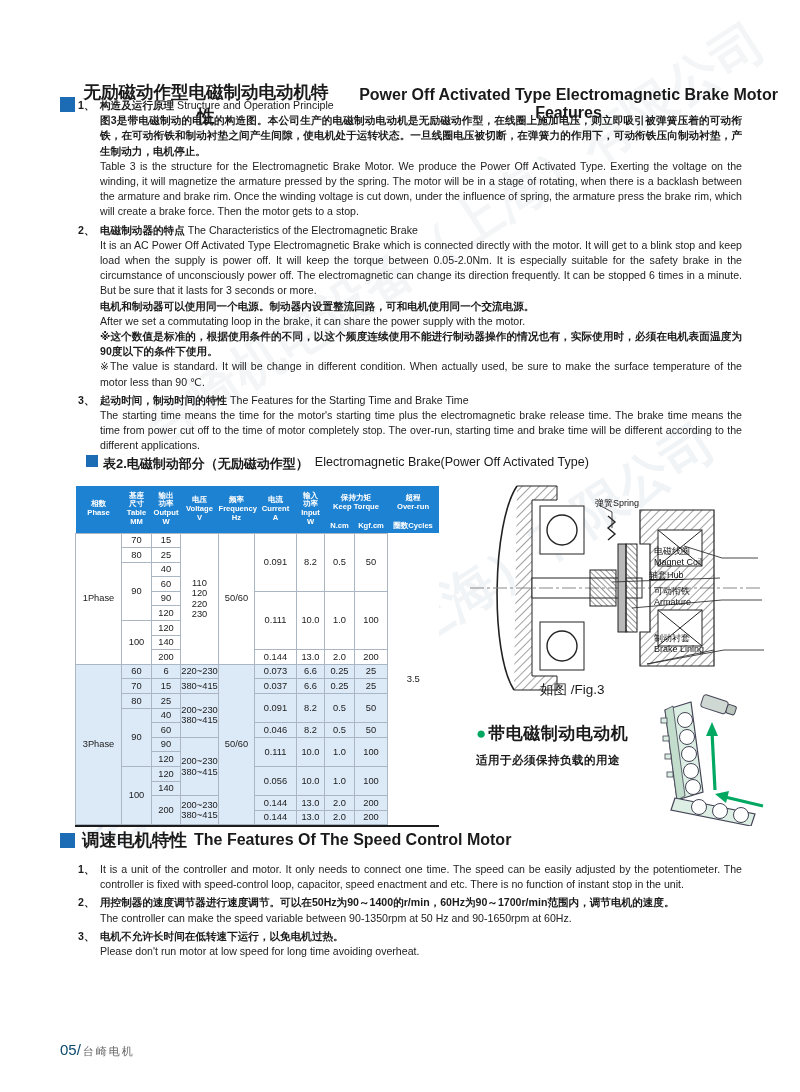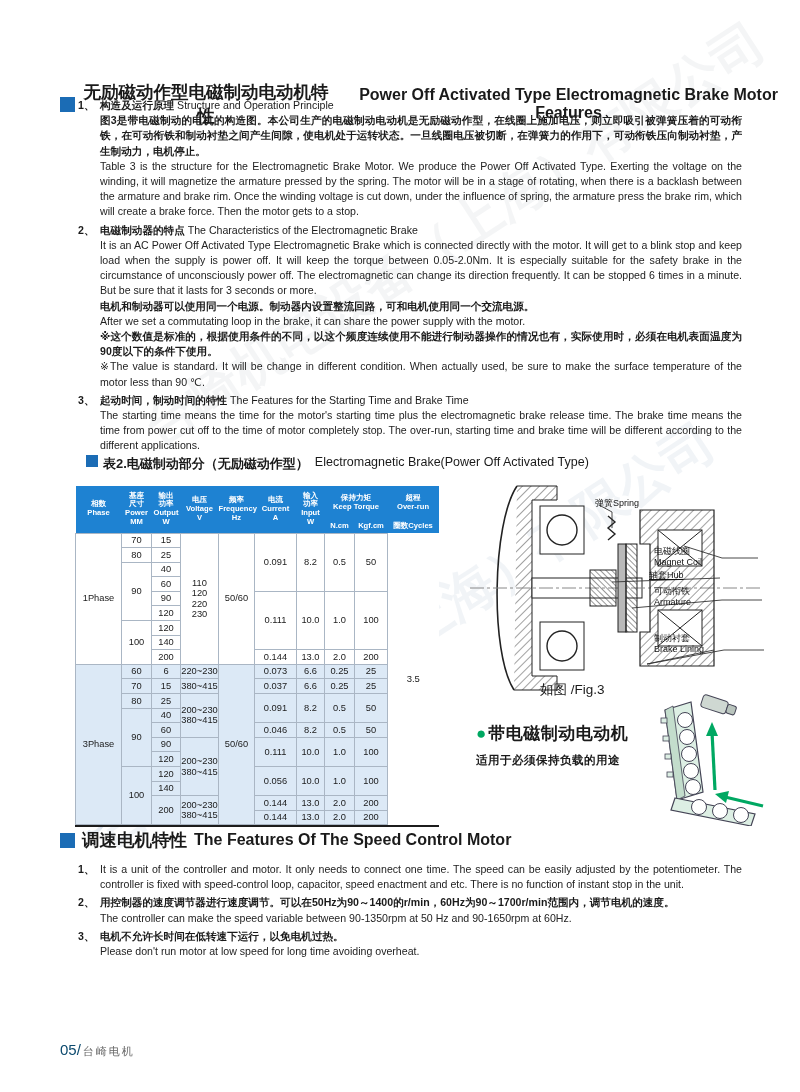--- a/index.html
+++ b/index.html
@@ -136,21 +136,21 @@
           <col style="width:30px">
           <col style="width:33px">
         <col style="width:51px">
       </colgroup>
       <thead>
         <tr style="height:34px;">
           <th rowspan="2" class="pre">相数
 Phase</th>
           <th rowspan="2" class="pre">基座
 尺寸
-Power
+Table
 MM</th>
           <th rowspan="2" class="pre">输出
 功率
 Output
 W</th>
           <th rowspan="2" class="pre">电压
 Voltage
 V</th>
           <th rowspan="2" class="pre">频率
 Frequency

